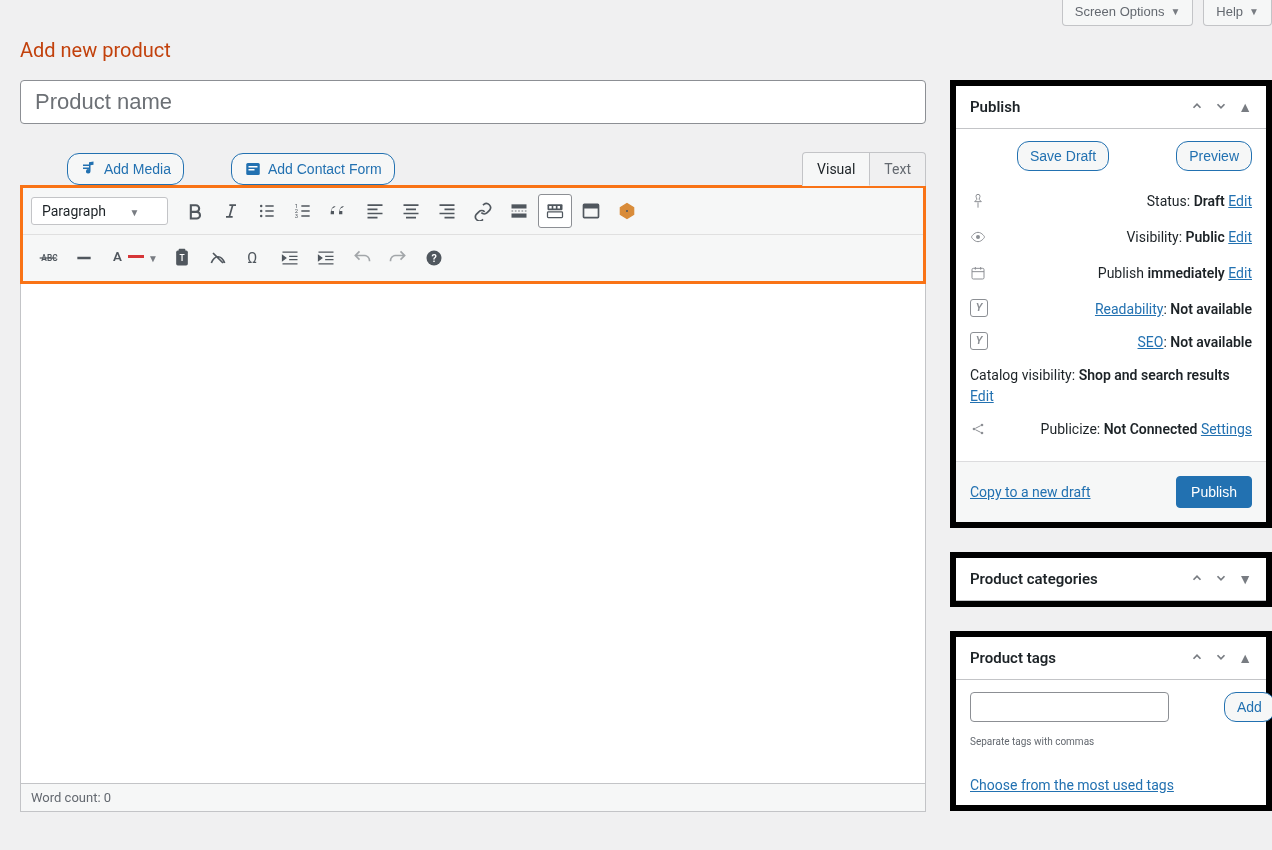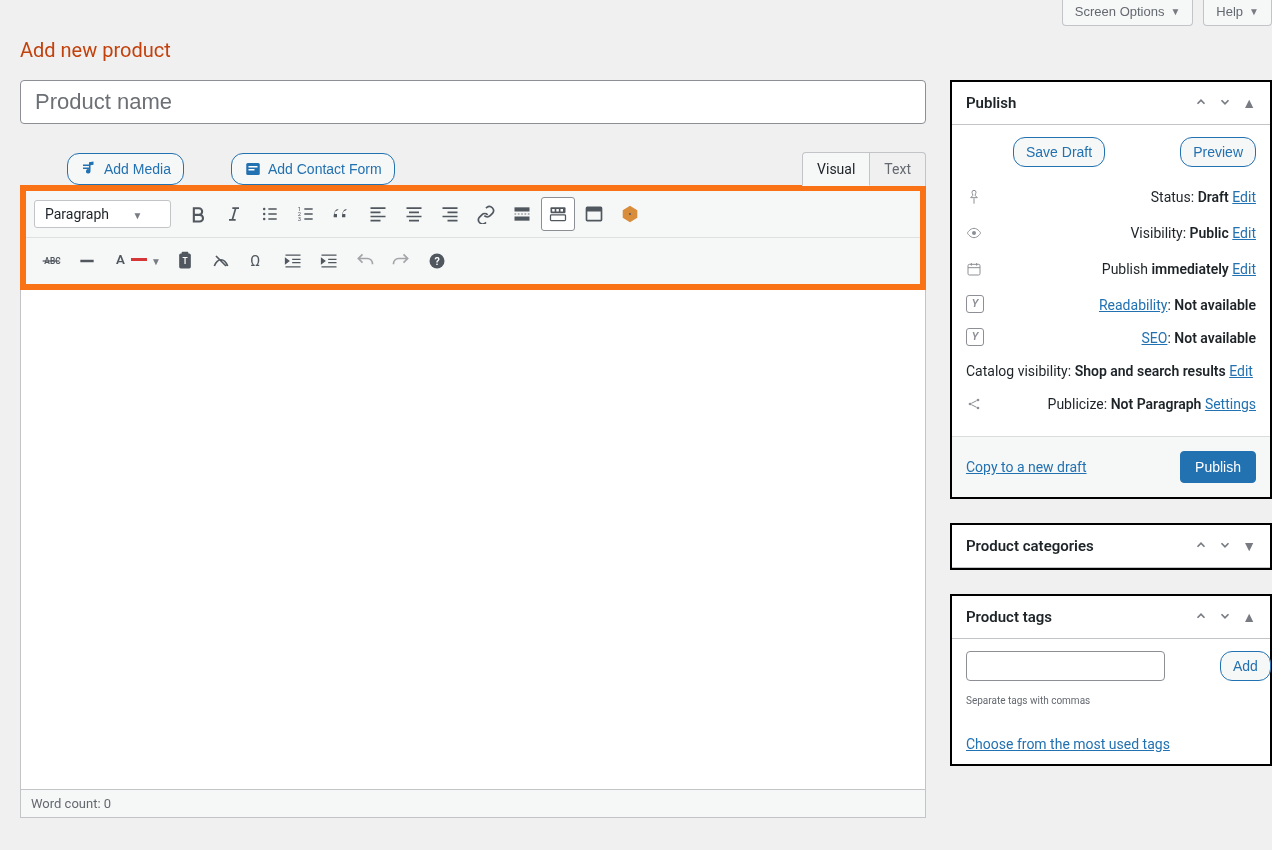--- a/index.html
+++ b/index.html
@@ -105,21 +105,21 @@
   border-bottom: 1px solid #f6f7f7;
   color: #1d2327;
   position: relative;
   z-index: 2;
 }
 .ed-tab:first-child { border-radius: 4px 0 0 0; }
 .ed-tab:last-child { border-radius: 0 4px 0 0; border-left:none;}
 
 .toolbar {
   background: #f6f7f7;
-  border: 6px solid #f97316;
+  border: 3px solid #f97316;
   margin-top: -1px;
   text-align: center;
 }
 .tb-row {
   display: flex;
   align-items: center;
   gap: 2px;
   padding: 6px 8px;
   border-bottom: 1px solid #e0e0e0;
 }
@@ -158,21 +158,21 @@
 .word-count {
   border: 1px solid #c3c4c7;
   border-top: none;
   background: #f6f7f7;
   padding: 6px 10px;
   font-size: 13px;
   color: #646970;
 }
 
 .metabox {
-  border: 2px solid #000000;
+  border: 6px solid #000000;
   background: #fff;
   margin-bottom: 24px;
 }
 .metabox-header {
   background: #fff;
   border-bottom: 1px solid #c3c4c7;
   padding: 12px 14px;
   display: flex;
   align-items: center;
   font-weight: 600;
@@ -482,21 +482,21 @@
         <div class="pub-row" style="padding-left:0">
           <span><span>Catalog visibility:</span> <strong>Shop and search results</strong> <span class="link">Edit</span></span>
         </div>
         <div class="pub-row">
           <span class="ico"><svg viewBox="0 0 24 24">
                 <circle cx="6" cy="12" r="2"></circle>
                 <circle cx="18" cy="6" r="2"></circle>
                 <circle cx="18" cy="18" r="2"></circle>
                 <path d="M8 11l8-4M8 13l8 4" stroke="currentColor" stroke-width="1.5"></path>
               </svg></span>
-          <span><span>Publicize:</span> <strong>Not Paragraph</strong> <span class="link">Settings</span></span>
+          <span><span>Publicize:</span> <strong>Not Connected</strong> <span class="link">Settings</span></span>
         </div>
       </div>
       <div class="metabox-footer">
         <span class="link">Copy to a new draft</span>
         <button class="btn-primary">Publish</button>
       </div>
     </div>
 
     <div class="metabox collapsed">
       <div class="metabox-header">

